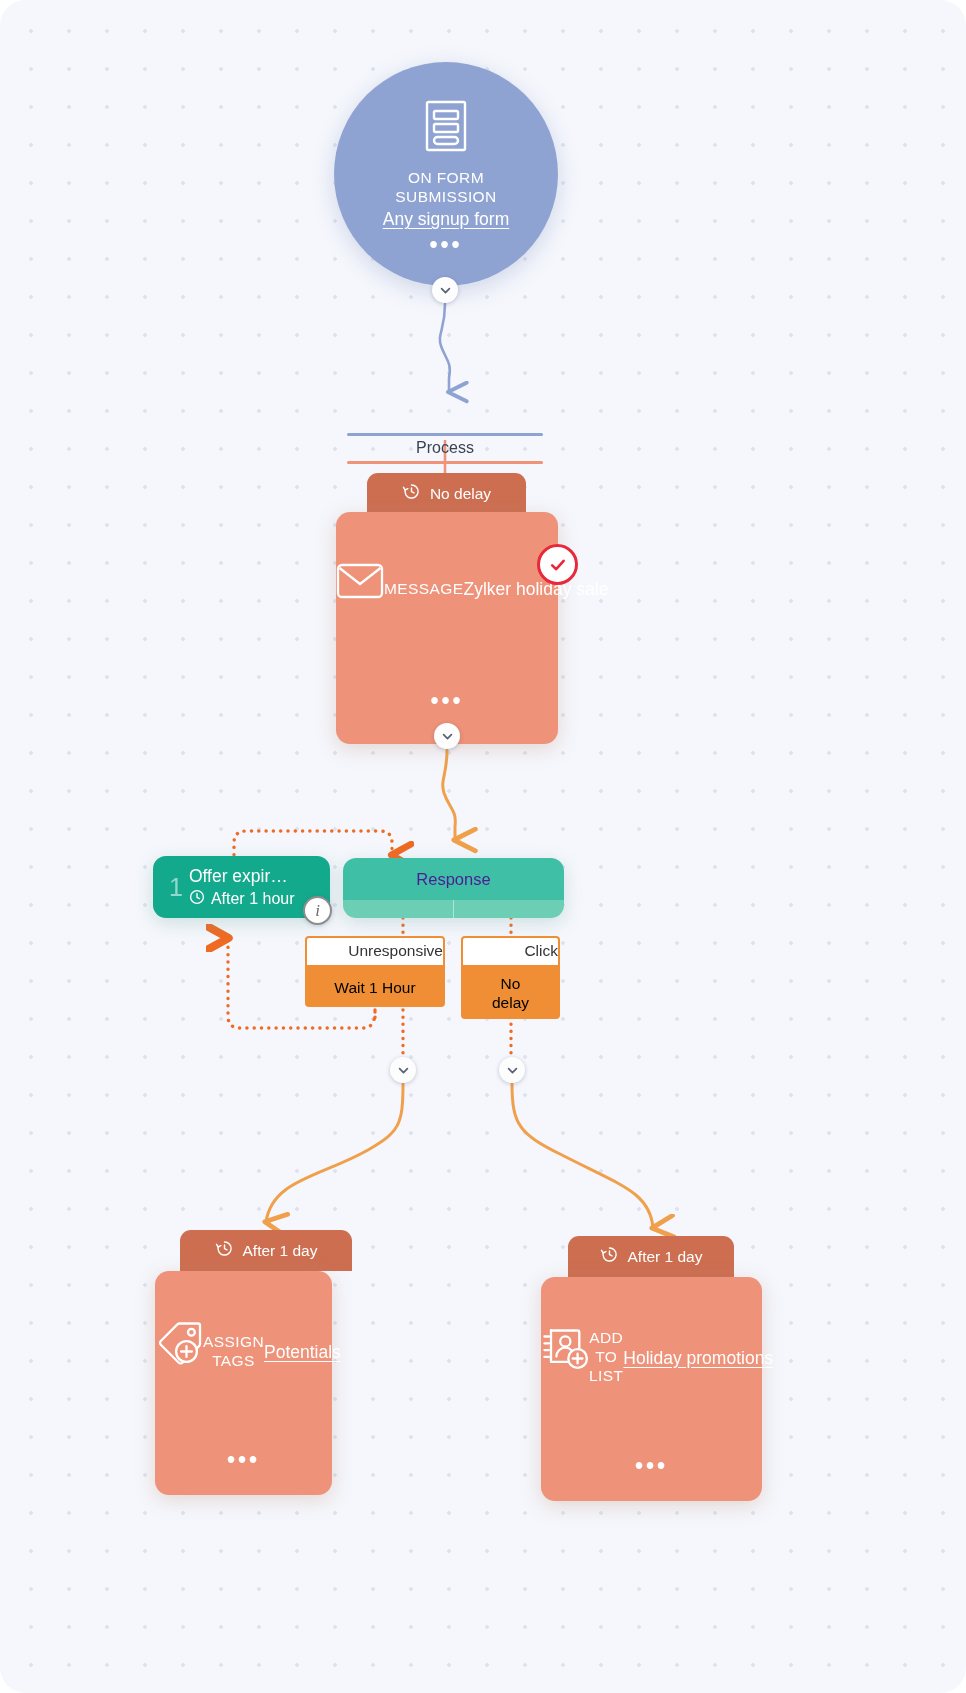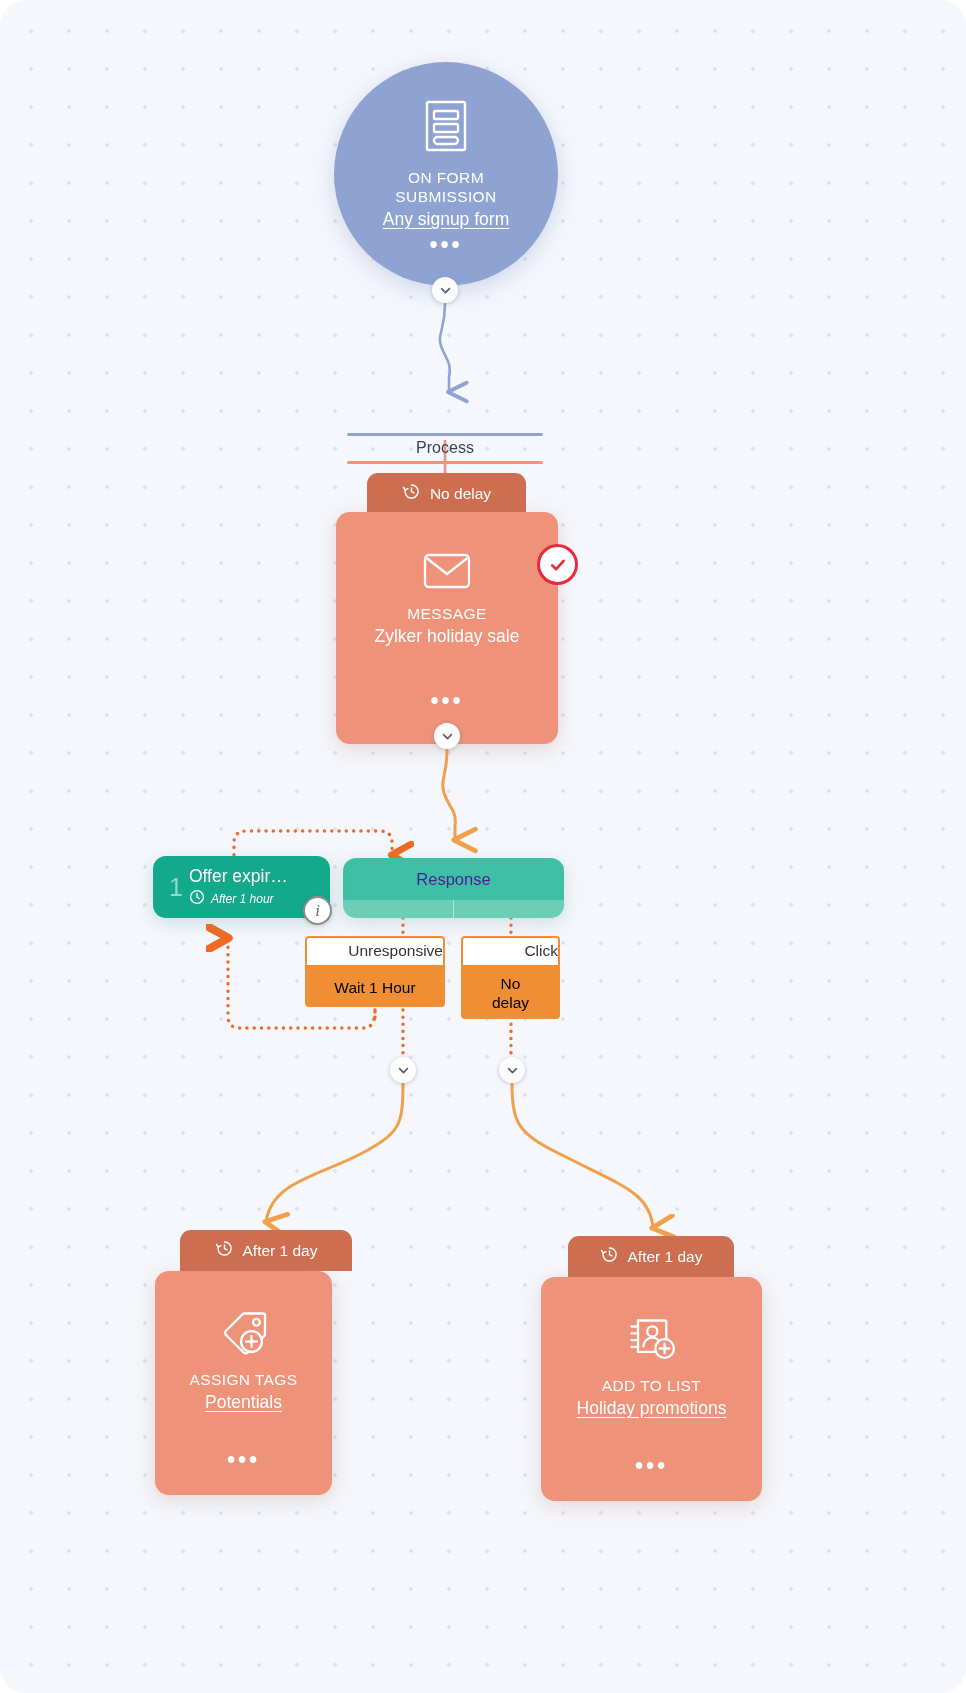--- a/index.html
+++ b/index.html
@@ -84,22 +84,22 @@
   
   .card {
     position: absolute;
     background: #ee9279;
     border-radius: 14px;
     box-shadow: 0 5px 20px rgba(190,140,120,.30);
     color: #fff;
     z-index: 3;
   }
   .card .body {
-    display: flex; flex-direction: column;
-    align-items: center; padding-top: 40px;
+    display: flex; flex-direction: row;
+    align-items: center; padding-top: 50px;
   }
   .card .ico { margin-bottom: 10px; }
   .card .dots { position: absolute; left: 0; right: 0; text-align: center; }
 
   .check-badge {
     position: absolute;
     width: 41px; height: 41px; border-radius: 50%;
     background: #ffffff; border: 3.5px solid #e8293b;
     display: flex; align-items: center; justify-content: center;
     z-index: 7;
@@ -114,21 +114,21 @@
     color: #fff;
     display: flex; align-items: center;
     z-index: 4;
   }
   .offer .num {
     font-size: 25px; color: rgba(255,255,255,.55);
     padding: 0 6px 0 16px; font-weight: 400;
   }
   .offer .otxt { display: flex; flex-direction: column; gap: 2px; padding-right: 8px; }
   .offer .oname { font-size: 17.5px; }
-  .offer .otime { font-size: 12px; display: flex; align-items: center; gap: 6px; font-style: italic; }
+  .offer .otime { font-size: 16px; display: flex; align-items: center; gap: 6px; }
   .info-badge {
     position: absolute;
     width: 29px; height: 29px; border-radius: 50%;
     background: #fff; border: 2px solid #8d8d8d;
     display: flex; align-items: center; justify-content: center;
     color: #6d6d6d; font-size: 17px; font-style: italic;
     font-family: "Liberation Serif", serif;
     box-shadow: 0 1px 4px rgba(60,70,110,.22);
     z-index: 8;
   }

